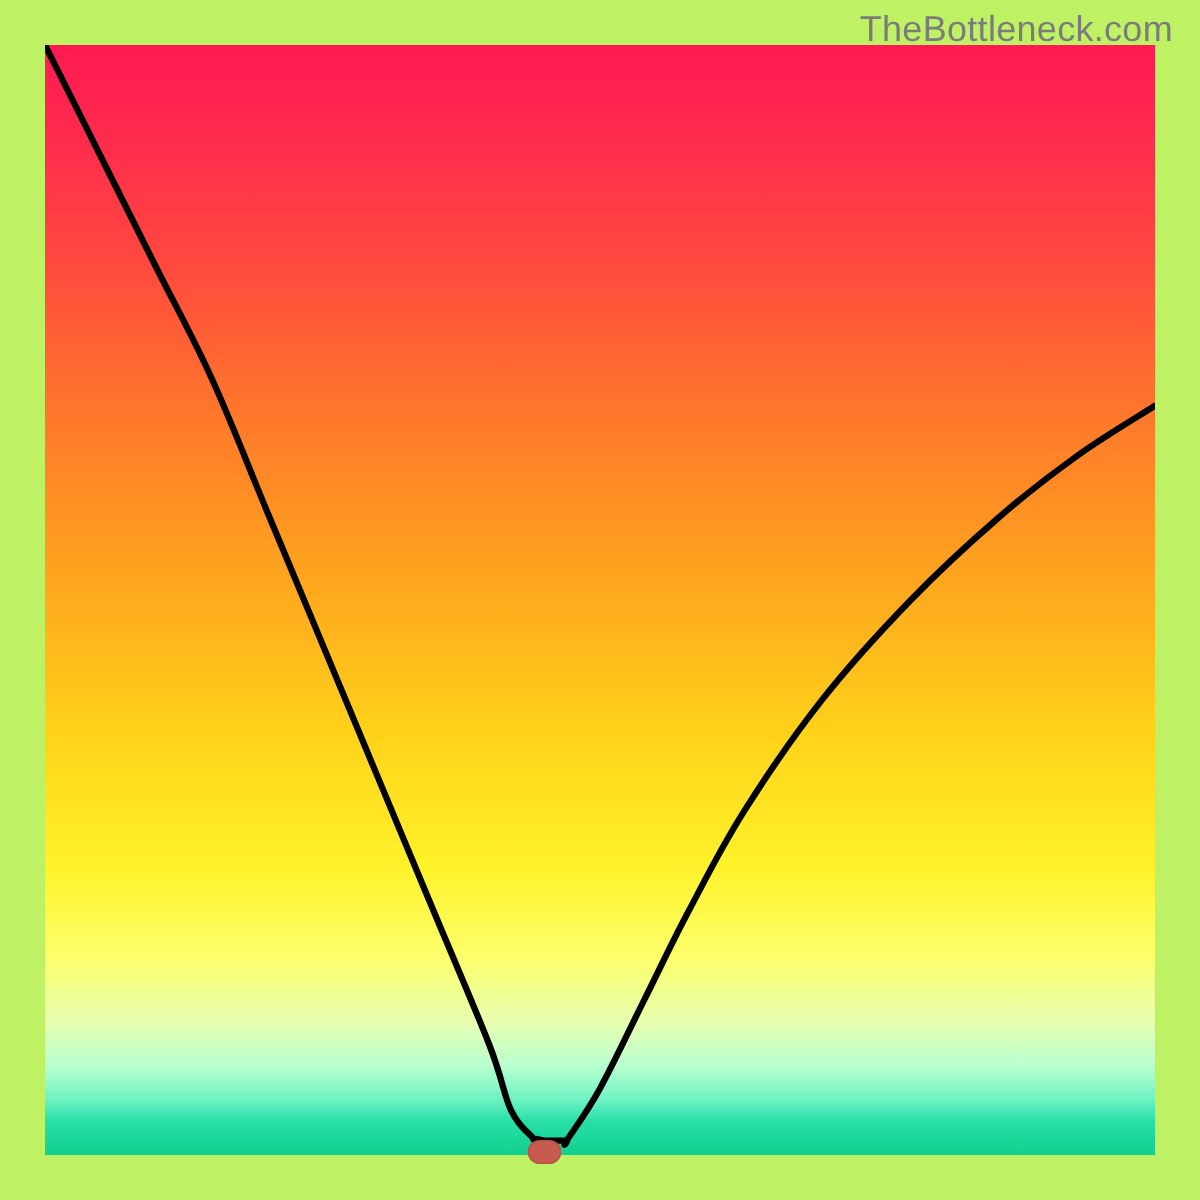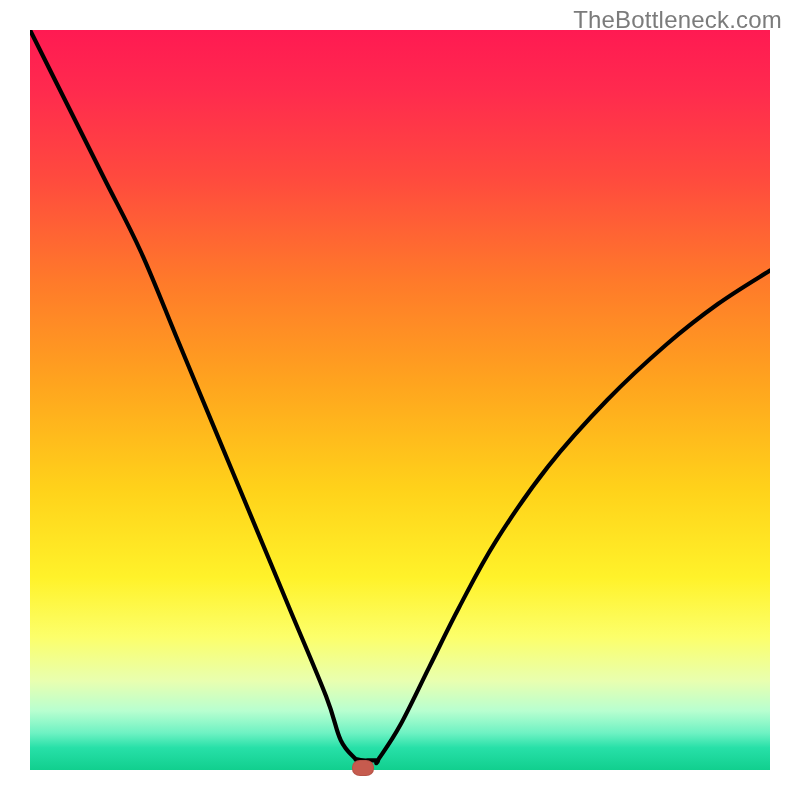--- a/index.html
+++ b/index.html
@@ -8,21 +8,21 @@
     width: 800px;
     height: 800px;
     background: #000;
     overflow: hidden;
     font-family: Arial, Helvetica, sans-serif;
   }
   .frame {
     position: relative;
     width: 800px;
     height: 800px;
-    background: #ffffff;
+    background: #bef264;
   }
   .watermark {
     position: absolute;
     top: 6px;
     right: 18px;
     color: #7b7b7b;
     font-size: 24px;
     font-weight: 400;
     letter-spacing: 0.2px;
     user-select: none;

